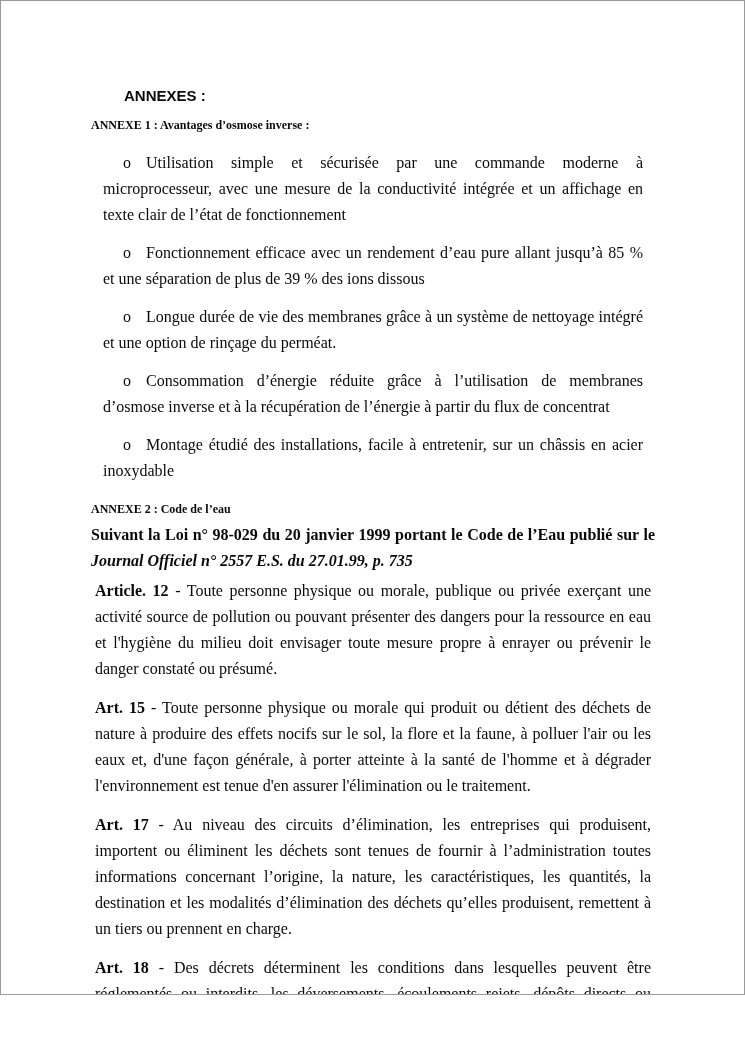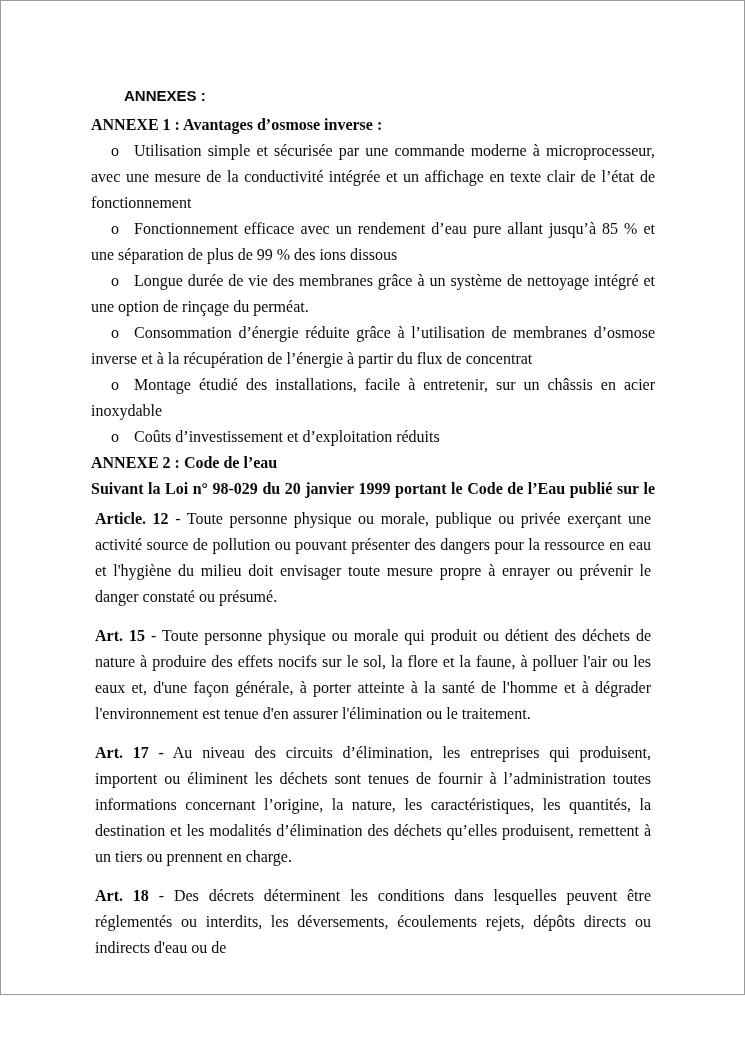--- a/index.html
+++ b/index.html
@@ -18,28 +18,28 @@
     overflow: hidden;
   }
   .annexes-heading {
     font-family: "Liberation Sans", "DejaVu Sans", sans-serif;
     font-size: 15px;
     font-weight: bold;
     line-height: 26px;
     margin: 0 0 3px 33px;
   }
   .annexe-title {
-    font-size: 16px;
+    font-size: 12px;
     font-weight: bold;
     line-height: 26px;
     margin: 0;
   }
   .annexe2-title { }
   .bullet {
-    margin: 0;
+    margin: 12px;
     text-align: justify;
     text-indent: 20px;
   }
   .bullet-marker { padding-right: 15px; }
   .law-line {
     font-weight: bold;
     margin: 0;
     text-align: justify;
     text-align-last: justify;
   }
@@ -63,29 +63,29 @@
 </head>
 <body>
 
 <div class="page">
 
   <h1 class="annexes-heading">ANNEXES :</h1>
 
   <h2 class="annexe-title">ANNEXE 1 : Avantages d’osmose inverse :</h2>
 
   <p class="bullet"><span class="bullet-marker">o</span><span>Utilisation simple et sécurisée par une commande moderne à microprocesseur, avec une mesure de la conductivité intégrée et un affichage en texte clair de l’état de fonctionnement</span></p>
-  <p class="bullet"><span class="bullet-marker">o</span><span>Fonctionnement efficace avec un rendement d’eau pure allant jusqu’à 85 % et une séparation de plus de 99 % des ions dissous</span></p>
+  <p class="bullet"><span class="bullet-marker">o</span><span>Fonctionnement efficace avec un rendement d’eau pure allant jusqu’à 85 % et une séparation de plus de 39 % des ions dissous</span></p>
   <p class="bullet"><span class="bullet-marker">o</span><span>Longue durée de vie des membranes grâce à un système de nettoyage intégré et une option de rinçage du perméat.</span></p>
   <p class="bullet"><span class="bullet-marker">o</span><span>Consommation d’énergie réduite grâce à l’utilisation de membranes d’osmose inverse et à la récupération de l’énergie à partir du flux de concentrat</span></p>
   <p class="bullet"><span class="bullet-marker">o</span><span>Montage étudié des installations, facile à entretenir, sur un châssis en acier inoxydable</span></p>
-  <p class="bullet"><span class="bullet-marker">o</span><span>Coûts d’investissement et d’exploitation réduits</span></p>
 
   <h2 class="annexe-title annexe2-title">ANNEXE  2 : Code de l’eau</h2>
 
   <p class="law-line">Suivant la  Loi n° 98-029 du 20 janvier 1999  portant le Code de l’Eau publié sur le</p>
+  <p class="journal-line">Journal Officiel n° 2557 E.S. du 27.01.99, p. 735</p>
 
   <p class="article"><span class="article-label">Article. 12</span><span> - Toute personne physique ou morale, publique ou privée exerçant une activité source de pollution ou pouvant présenter des dangers pour la ressource en eau et l'hygiène du milieu doit envisager toute mesure propre à enrayer ou prévenir le danger constaté ou présumé.</span></p>
   <p class="article"><span class="article-label">Art. 15</span><span> - Toute personne physique ou morale qui produit ou détient des déchets de nature à produire des effets nocifs sur le sol, la flore et la faune, à polluer l'air ou les eaux et, d'une façon générale, à porter atteinte à la santé de l'homme et à dégrader l'environnement est tenue d'en assurer l'élimination ou le traitement.</span></p>
   <p class="article"><span class="article-label">Art. 17</span><span> - Au niveau des circuits d’élimination, les entreprises qui produisent, importent ou éliminent les déchets sont tenues de fournir à l’administration toutes informations concernant l’origine, la nature, les caractéristiques, les quantités, la destination et les modalités d’élimination des déchets qu’elles produisent, remettent à un tiers ou prennent en charge.</span></p>
   <p class="article"><span class="article-label">Art. 18</span><span> - Des décrets déterminent les conditions dans lesquelles peuvent être réglementés ou interdits, les déversements, écoulements rejets, dépôts directs ou indirects d'eau ou de</span></p>
 
   <div class="footer">
     <svg width="78" height="68" viewBox="0 0 78 68">
       <g fill="#ffffff" stroke="#3f3f3f" stroke-width="1.4" stroke-linejoin="round" stroke-linecap="round">
         <path d="M55 16 L55 10 Q55 3 62 3 Q70 3 70 10.5 Q70 17 64 17 Q59.5 17 59.5 12.5 Q59.5 9 62.5 9"></path>

